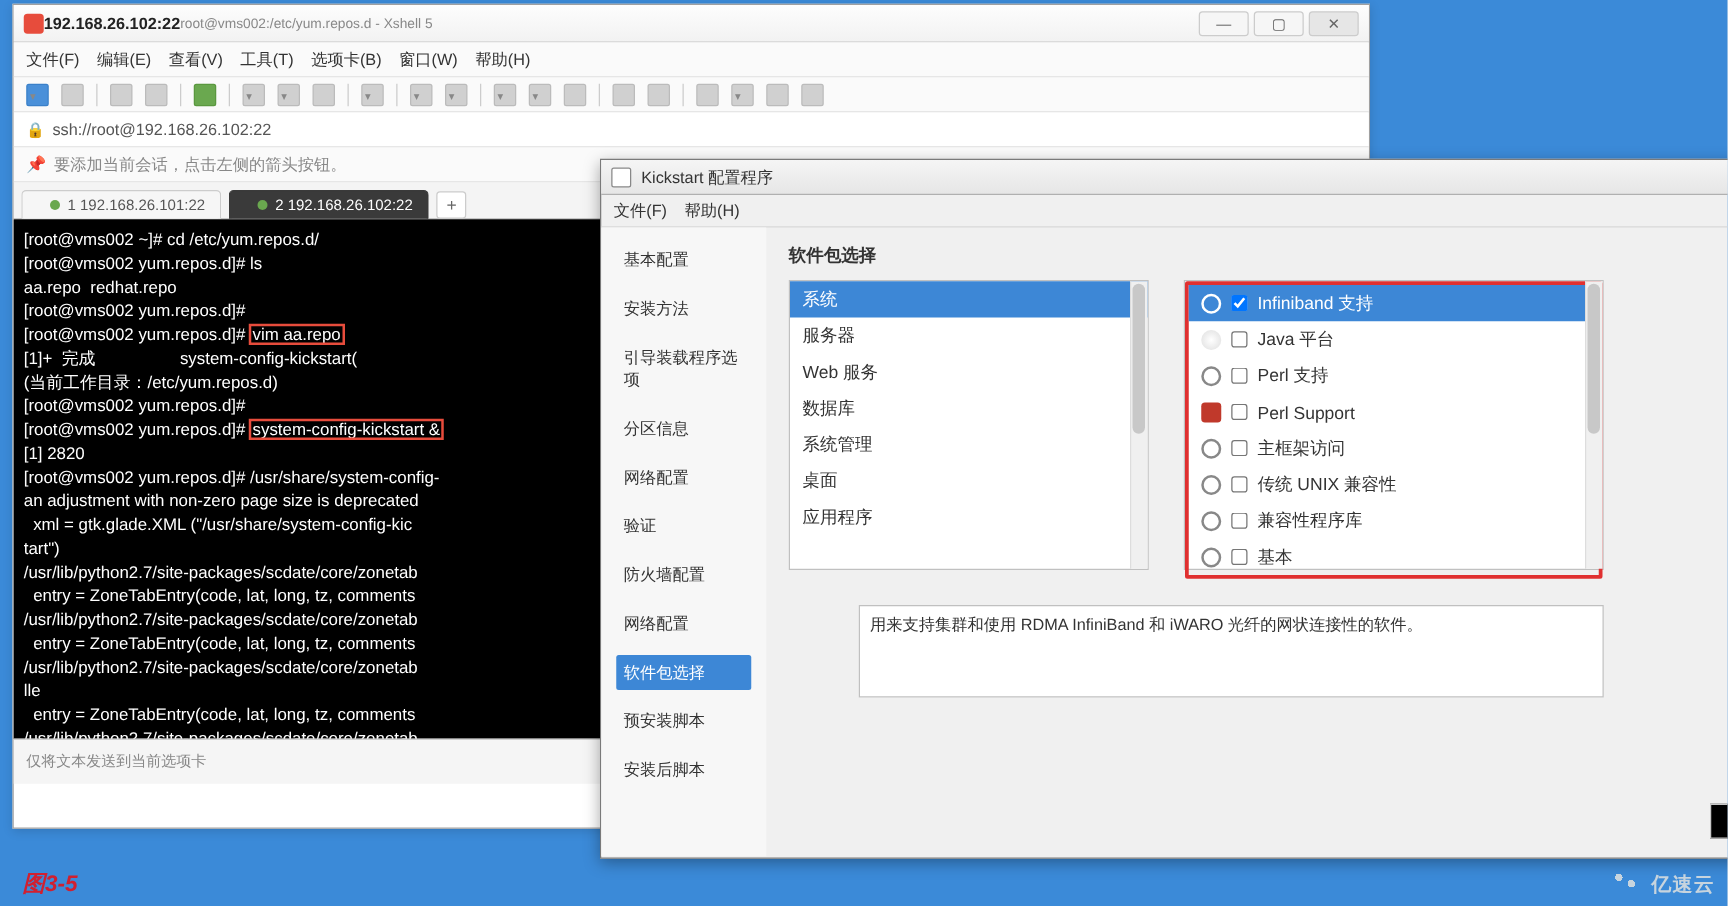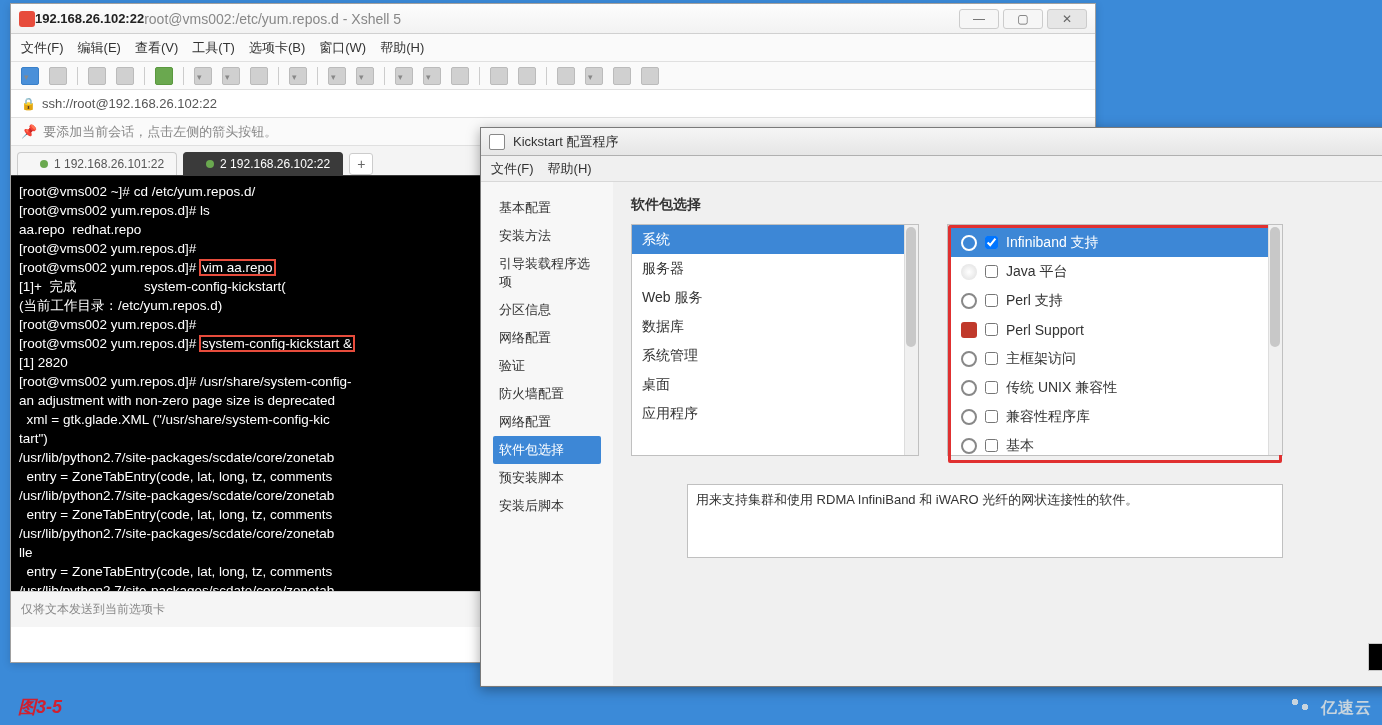--- a/index.html
+++ b/index.html
@@ -9,21 +9,21 @@
   .xshell {
     position: absolute; left: 10px; top: 3px; width: 1086px; height: 660px;
     background: #fff; border: 1px solid #a0a0a0; box-shadow: 0 2px 8px rgba(0,0,0,0.15);
   }
   .titlebar {
     height: 30px; display: flex; align-items: center; padding: 0 8px;
     background: linear-gradient(#fdfdfd,#f2f2f2); border-bottom: 1px solid #d0d0d0;
   }
   .titlebar .icon { width: 16px; height: 16px; background: #e74c3c; border-radius: 3px; }
   .titlebar .tb-text1 { font-weight: 700; font-size: 13px; color: #222; }
-  .titlebar .tb-text2 { font-size: 14px; color: #888; }
+  .titlebar .tb-text2 { font-size: 11px; color: #888; }
   .titlebar .spacer { flex: 1; }
   .winbtn { width: 40px; height: 20px; border: 1px solid #ccc; border-radius: 3px;
             display: inline-flex; align-items: center; justify-content: center;
             font-size: 12px; color: #666; background: #f6f6f6; margin-left: 4px; }
   .winbtn.close { background: #e6e6e6; }
 
   .menubar, .toolbar, .addrbar, .hintbar {
     height: 28px; display: flex; align-items: center; padding: 0 10px;
     border-bottom: 1px solid #e0e0e0; font-size: 13px; color: #333; gap: 14px;
     background: #fafafa;
@@ -95,21 +95,21 @@
   .ks-winbtn.close::before { content: "✕"; }
   .ks-wingroup { display: flex; gap: 0; }
 
   .ks-menubar {
     height: 26px; display: flex; align-items: center; gap: 14px; padding: 0 10px;
     font-size: 13px; color: #333; border-bottom: 1px solid #d8d8d8;
   }
 
   .ks-body { display: flex; height: calc(100% - 55px); }
   .ks-sidebar {
-    width: 132px; background: #f7f7f7; padding: 12px; display: flex; flex-direction: column; gap: 0;
+    width: 132px; background: #f7f7f7; padding: 12px; display: flex; flex-direction: column; gap: 11px;
   }
   .ks-side-item {
     font-size: 13px; color: #333; padding: 5px 6px; border-radius: 2px;
   }
   .ks-side-item.selected { background: #3d87d6; color: #fff; }
 
   .ks-main { flex: 1; padding: 14px 20px 14px 18px; display: flex; flex-direction: column; }
   .ks-heading { font-size: 14px; font-weight: 700; color: #333; margin-bottom: 10px; }
   .ks-cols { display: flex; gap: 28px; align-items: flex-start; }
   .ks-listpanel {

